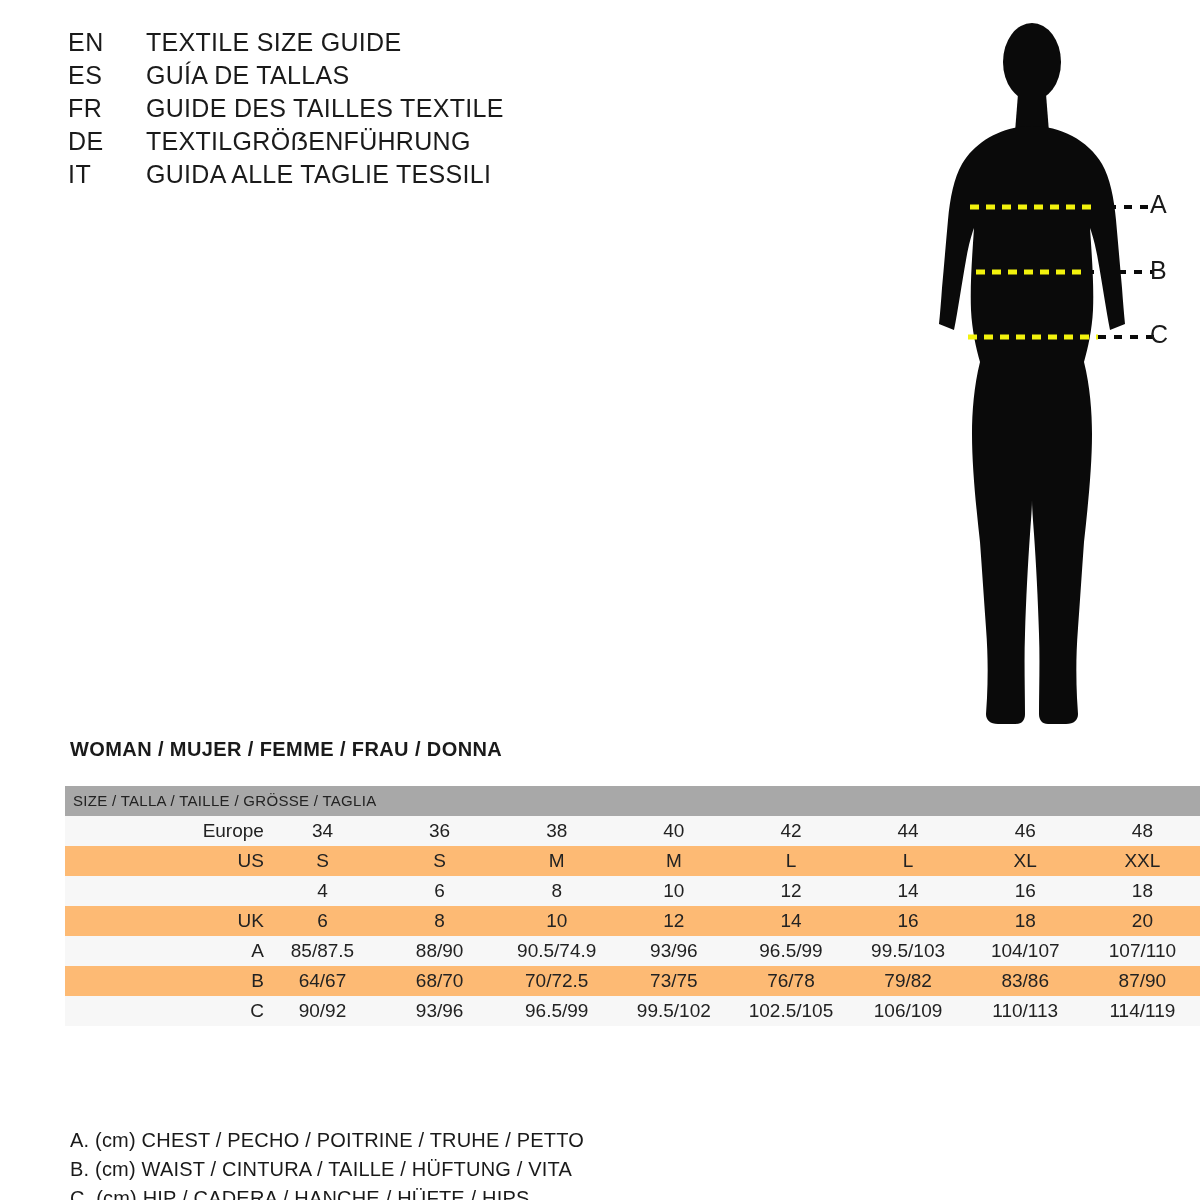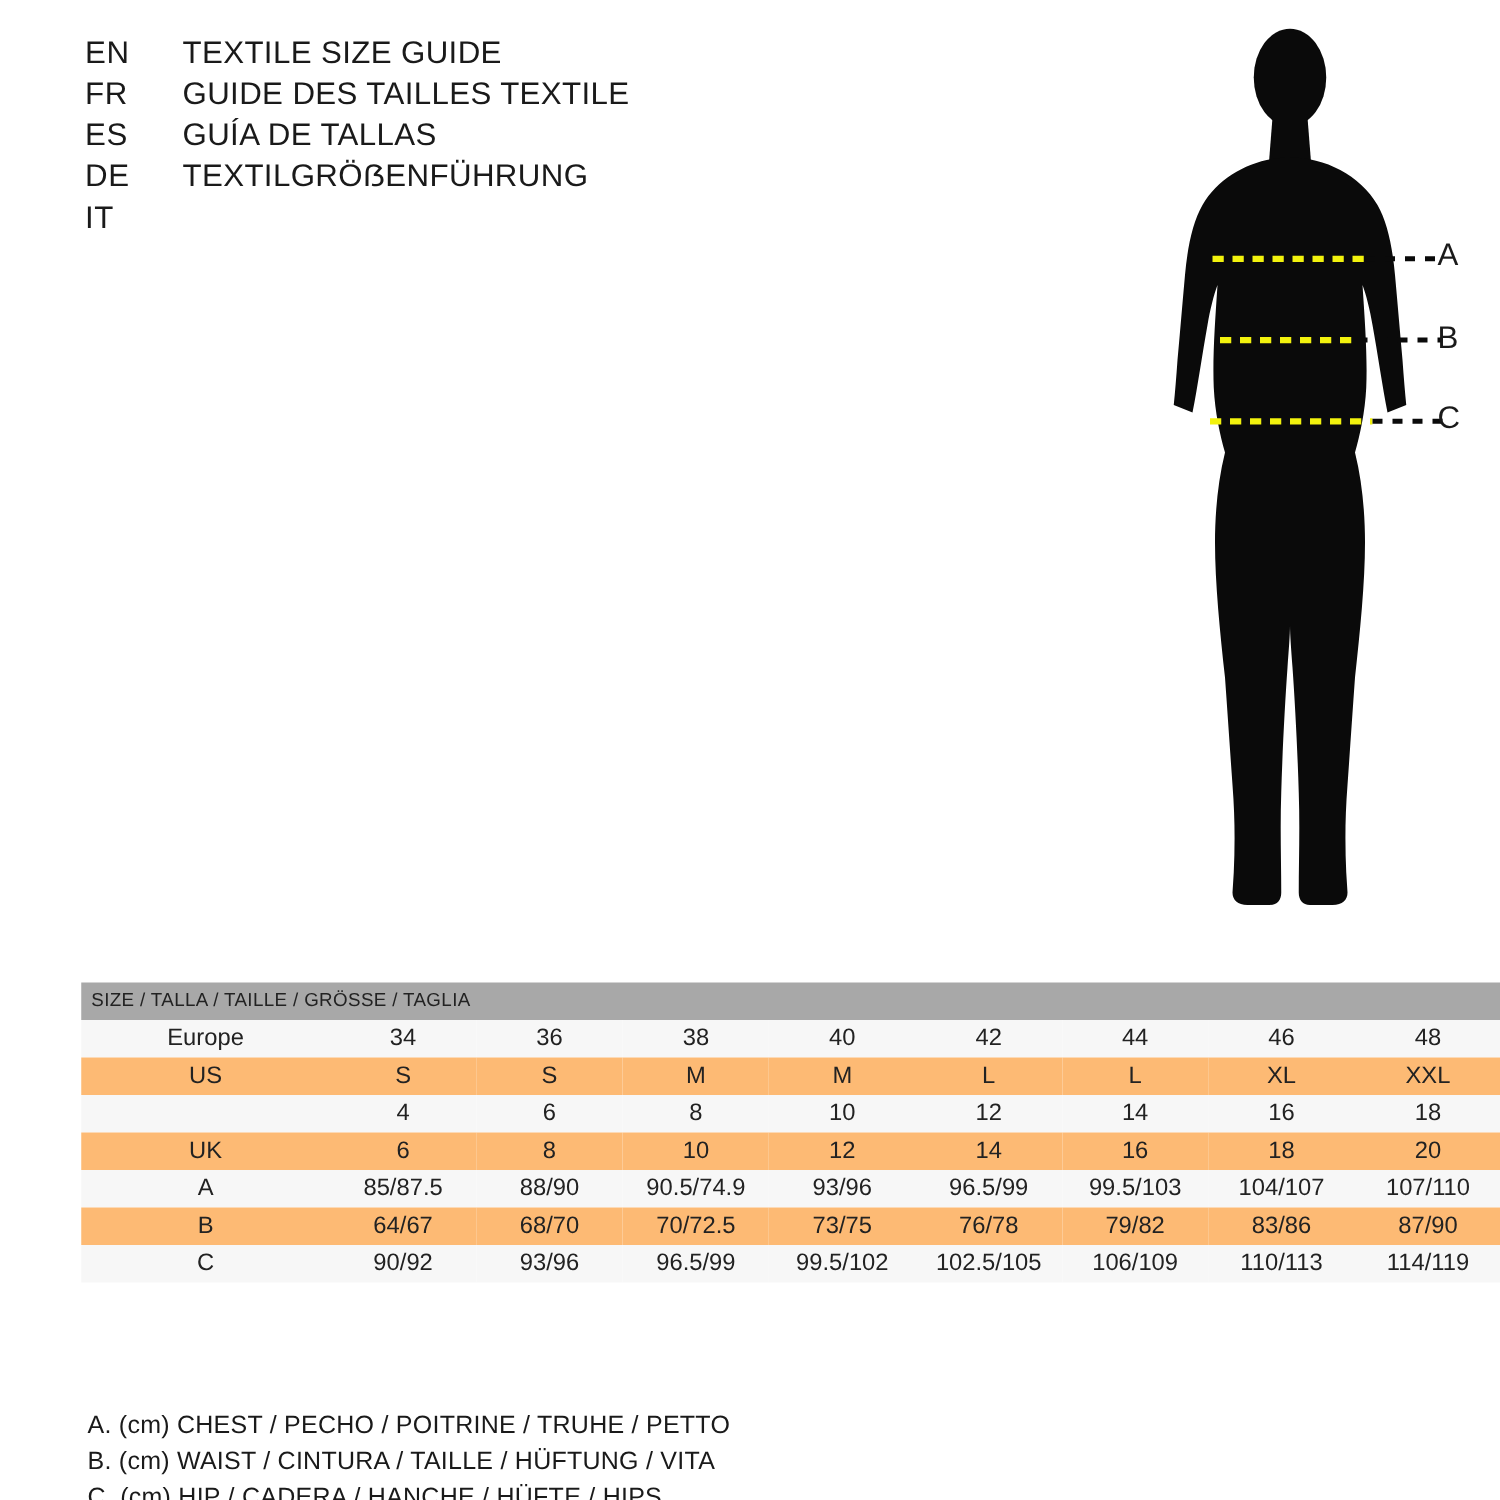--- a/index.html
+++ b/index.html
@@ -100,21 +100,21 @@
     background: #a8a8a8;
     font-weight: normal;
     letter-spacing: 0.3px;
     padding-left: 8px;
     font-size: 15px;
   }
   .size-table tr.zebra-dark td { background: #fdba74; }
   .size-table tr.zebra-light td { background: #f7f7f7; }
   .lbl-cell {
     padding-left: 8px;
-    text-align: center;
+    text-align: right;
     width: 180px;
   }
   .val-cell {
     text-align: center;
     width: 106px;
   }
 
   
   .footnotes {
     position: absolute;
@@ -134,33 +134,34 @@
 <body>
 
 <div id="page">
 
   <div class="lang-block">
     <div class="lang-row">
       <div class="lang-code">EN</div>
       <div class="lang-text">TEXTILE SIZE GUIDE</div>
     </div>
     <div class="lang-row">
+      <div class="lang-code">ES</div>
+      <div class="lang-text">GUÍA DE TALLAS</div>
+    </div>
+    <div class="lang-row">
       <div class="lang-code">FR</div>
       <div class="lang-text">GUIDE DES TAILLES TEXTILE</div>
     </div>
     <div class="lang-row">
-      <div class="lang-code">ES</div>
-      <div class="lang-text">GUÍA DE TALLAS</div>
-    </div>
-    <div class="lang-row">
       <div class="lang-code">DE</div>
       <div class="lang-text">TEXTILGRÖẞENFÜHRUNG</div>
     </div>
     <div class="lang-row">
       <div class="lang-code">IT</div>
+      <div class="lang-text">GUIDA ALLE TAGLIE TESSILI</div>
     </div>
   </div>
 
   <div class="figure-wrap">
     <svg width="320" height="730" viewBox="0 0 320 730" xmlns="http://www.w3.org/2000/svg" aria-hidden="true">
       <g fill="#0a0a0a">
 
         <ellipse cx="140" cy="48" rx="29" ry="39"></ellipse>
 
         <path d="M126 80 L154 80 L157 118 L123 118 Z"></path>
@@ -221,20 +222,21 @@
       </g>
     </svg>
   </div>
 
   <div class="marker-labels">
     <div class="marker-label ml-a">A</div>
     <div class="marker-label ml-b">B</div>
     <div class="marker-label ml-c">C</div>
   </div>
 
+  <div class="section-heading">WOMAN / MUJER / FEMME / FRAU / DONNA</div>
 
   <table class="size-table">
     <tbody>
       <tr class="head">
         <td colspan="9">SIZE / TALLA / TAILLE / GRÖSSE / TAGLIA</td>
       </tr>
 
       <tr class="zebra-light">
         <td class="lbl-cell">Europe</td>
         <td class="val-cell">34</td>

